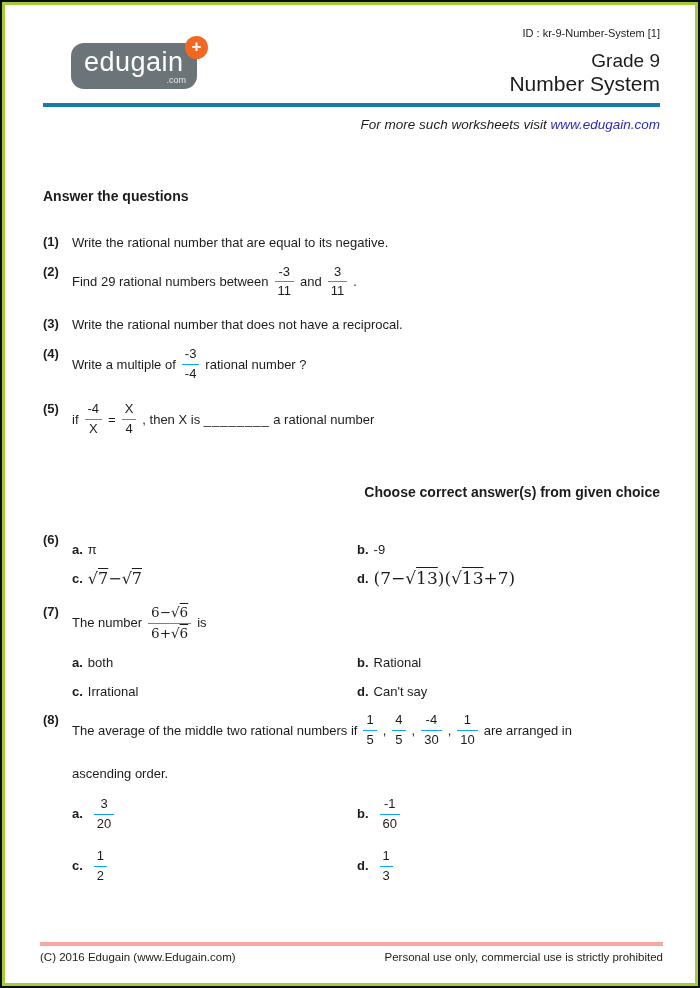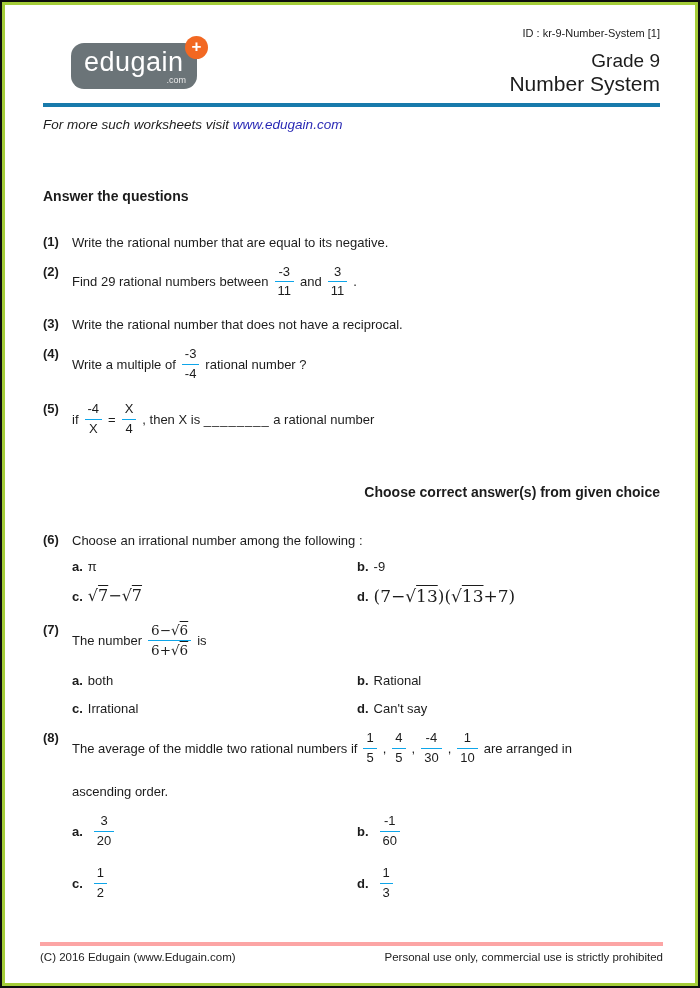--- a/index.html
+++ b/index.html
@@ -12,21 +12,21 @@
   .doc-id{font-size:11px;color:#222;}
   .grade{font-size:19px;margin-top:11px;}
   .subject{font-size:21px;}
   .logo{position:absolute;left:12px;top:14px;width:132px;height:48px;margin-left:16px;}
   .logo-box{position:absolute;left:0;top:2px;width:126px;height:46px;background:#6b7478;border-radius:13px;}
   .logo-text{position:absolute;left:13px;top:4px;color:#fff;font-size:27px;letter-spacing:.5px;}
   .logo-tld{position:absolute;right:11px;bottom:4px;color:#e9e9e9;font-size:9px;}
   .logo-plus{position:absolute;left:114px;top:-5px;width:23px;height:23px;background:#f26822;border-radius:50%;
              color:#fff;font-size:17px;font-weight:bold;text-align:center;line-height:22px;}
   .blue-rule{height:4px;background:#187aab;margin-top:7px;}
-  .visit{font-size:13.5px;font-style:italic;margin-top:10px;}
+  .visit{font-size:13.5px;font-style:italic;text-align:right;margin-top:10px;}
   .visit .link{color:#2a2ab5;cursor:pointer;}
 
   
   .sec-h{font-size:14px;font-weight:bold;}
   .sec-h.first{margin-top:56px;}
   .sec-h.second{margin-top:46px;text-align:right;}
   .qrow{display:flex;align-items:flex-start;font-size:13px;}
   .qnum{flex:none;width:29px;font-weight:bold;}
   .qbody{flex:1;line-height:1.35;}
   .vcent{display:flex;align-items:center;flex-wrap:wrap;}
@@ -141,21 +141,20 @@
         <span class="blank">________</span>&nbsp;
         <span>a rational number</span>
       </span>
     </div>
 
     <div class="sec-h second">Choose correct answer(s) from given choice</div>
 
     <div class="qrow mt32">
       <span class="qnum">(6)</span>
       <span class="qbody">
-        <span>Choose an irrational number among the following :</span>
         <span class="opts">
           <span class="opt">
             <b class="olabel">a.</b>
             <span>π</span>
           </span>
           <span class="opt">
             <b class="olabel">b.</b>
             <span>-9</span>
           </span>
           <span class="opt">

